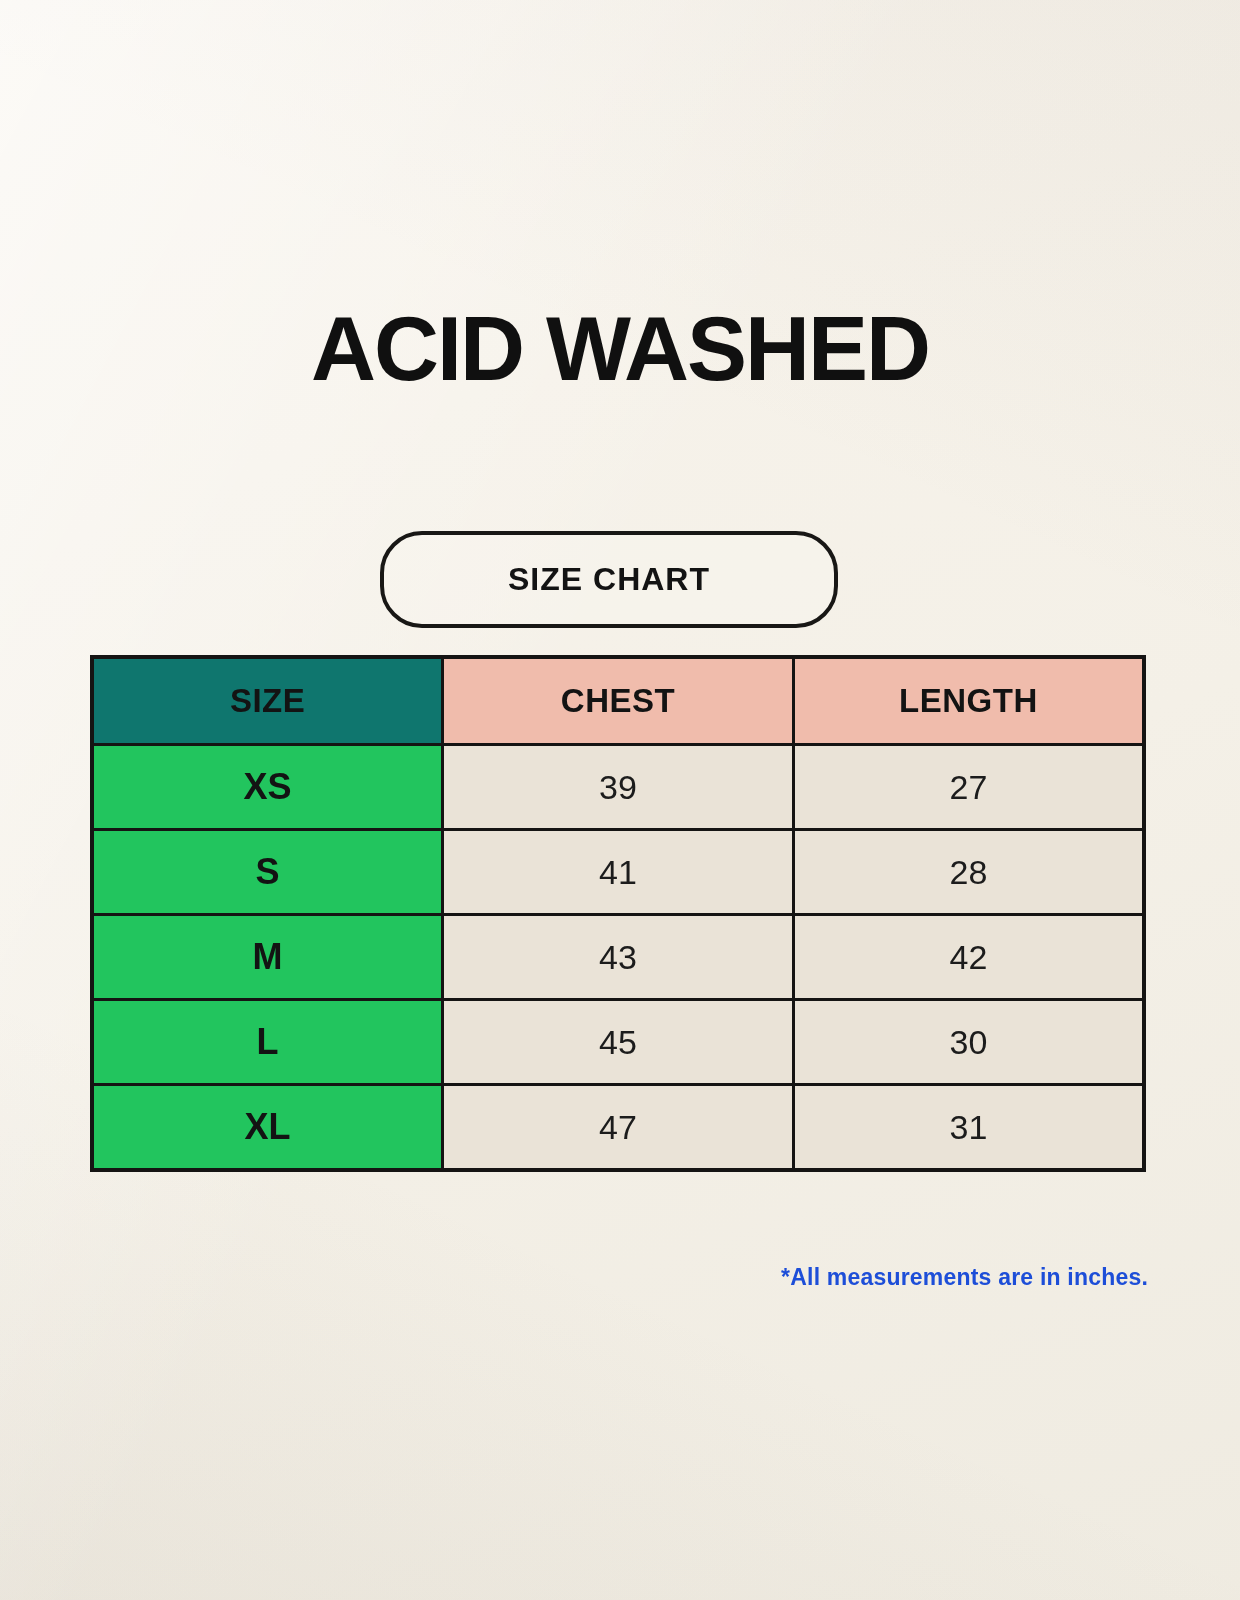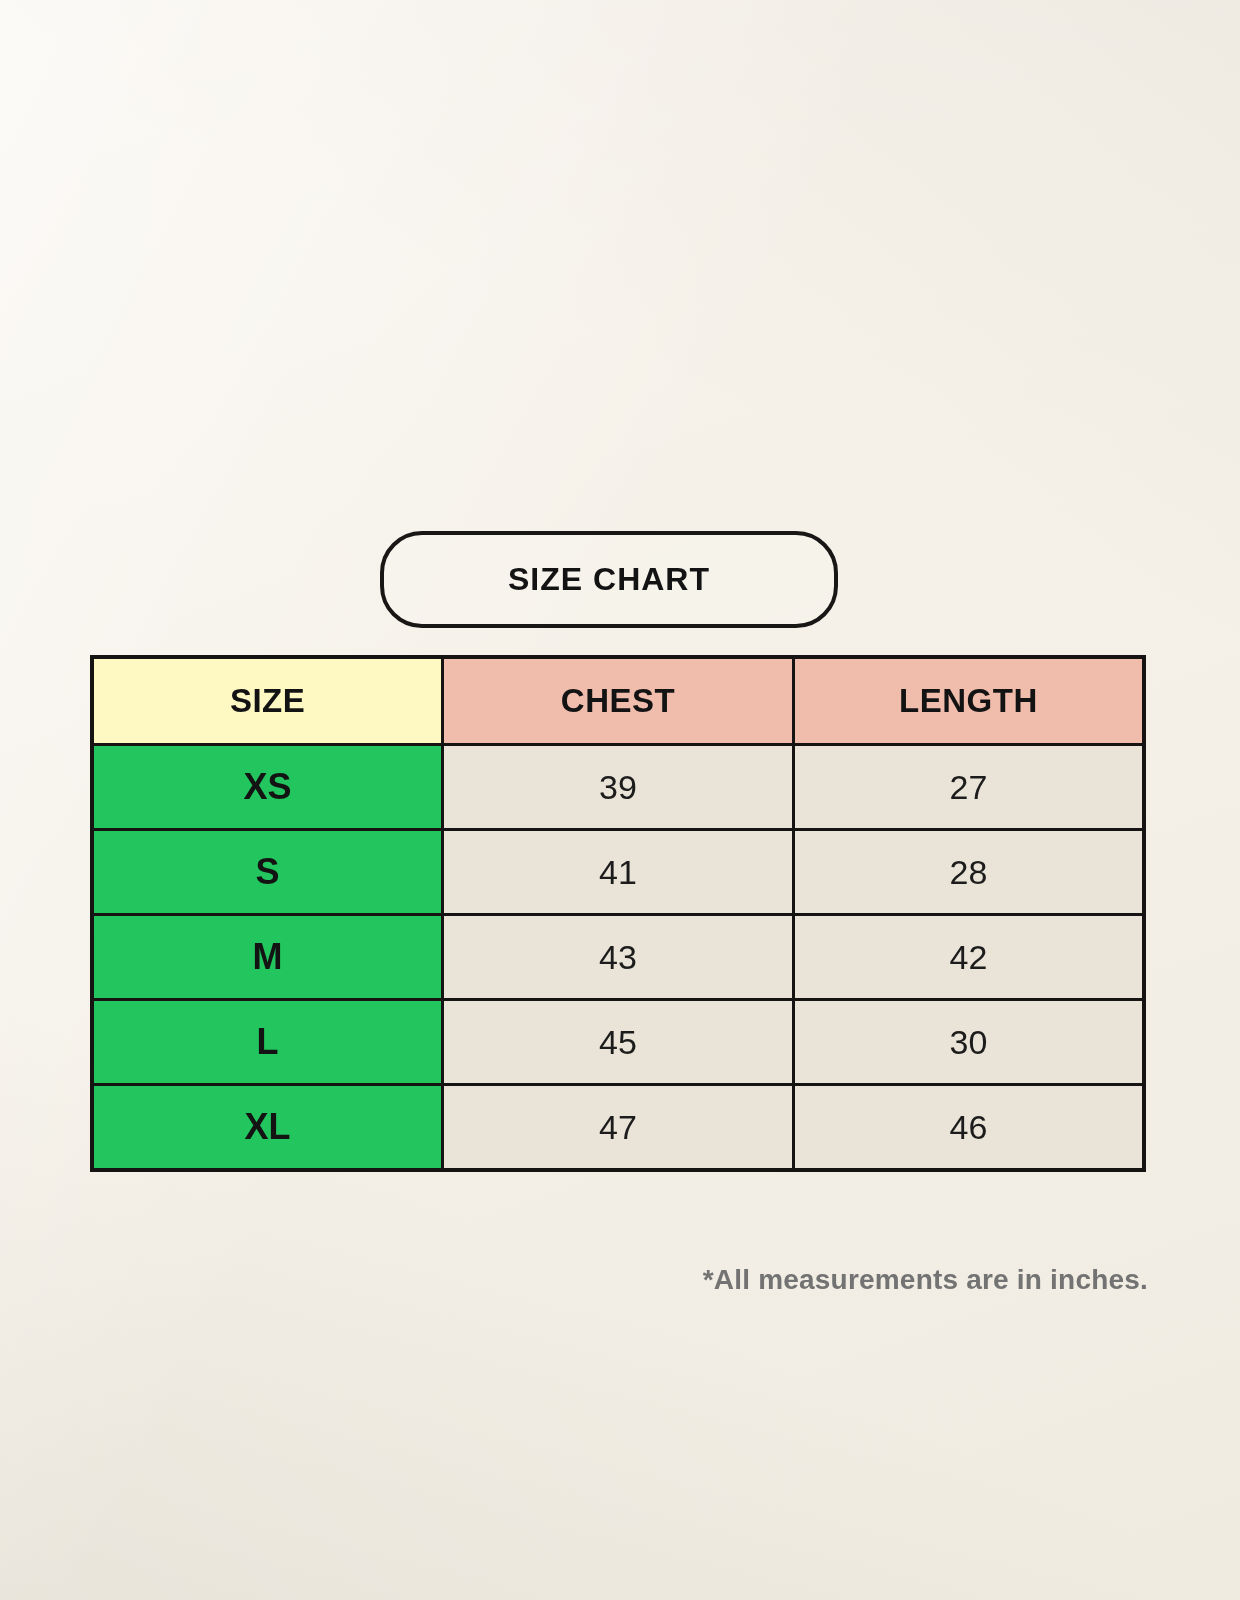--- a/index.html
+++ b/index.html
@@ -73,52 +73,53 @@
   }
   .size-table th {
     height: 84px;
     background: #f0bcac;
     font-size: 33px;
     font-weight: bold;
     letter-spacing: 0.5px;
     color: #131313;
   }
   .size-table th.col-size {
-    background: #fef9c3;
+    background: #0f766e;
   }
   .size-table td {
     height: 82px;
     background: #eae3d7;
     font-size: 34px;
     font-weight: normal;
     color: #1c1c1c;
   }
   .size-table td.size-cell {
     background: #22c55e;
     font-size: 36px;
     font-weight: bold;
     color: #131313;
   }
 
   .footnote {
     position: absolute;
     top: 1264px;
     right: 92px;
-    font-size: 28px;
+    font-size: 23px;
     font-weight: bold;
     letter-spacing: 0.2px;
-    color: #737373;
+    color: #1d4ed8;
   }
 </style>
 </head>
 <body>
 
 <div>
 
   <h1 class="title">
+    <span class="title-line">ACID WASHED</span>
   </h1>
 
   <div class="pill-button">SIZE CHART</div>
 
   <table class="size-table">
     <thead>
       <tr>
         <th class="col-size">SIZE</th>
         <th class="col-chest">CHEST</th>
         <th class="col-length">LENGTH</th>
@@ -141,20 +142,20 @@
         <td>42</td>
       </tr>
       <tr>
         <td class="size-cell">L</td>
         <td>45</td>
         <td>30</td>
       </tr>
       <tr>
         <td class="size-cell">XL</td>
         <td>47</td>
-        <td>46</td>
+        <td>31</td>
       </tr>
     </tbody>
   </table>
 
   <div class="footnote">*All measurements are in inches.</div>
 
 </div>
 
 </body></html>

